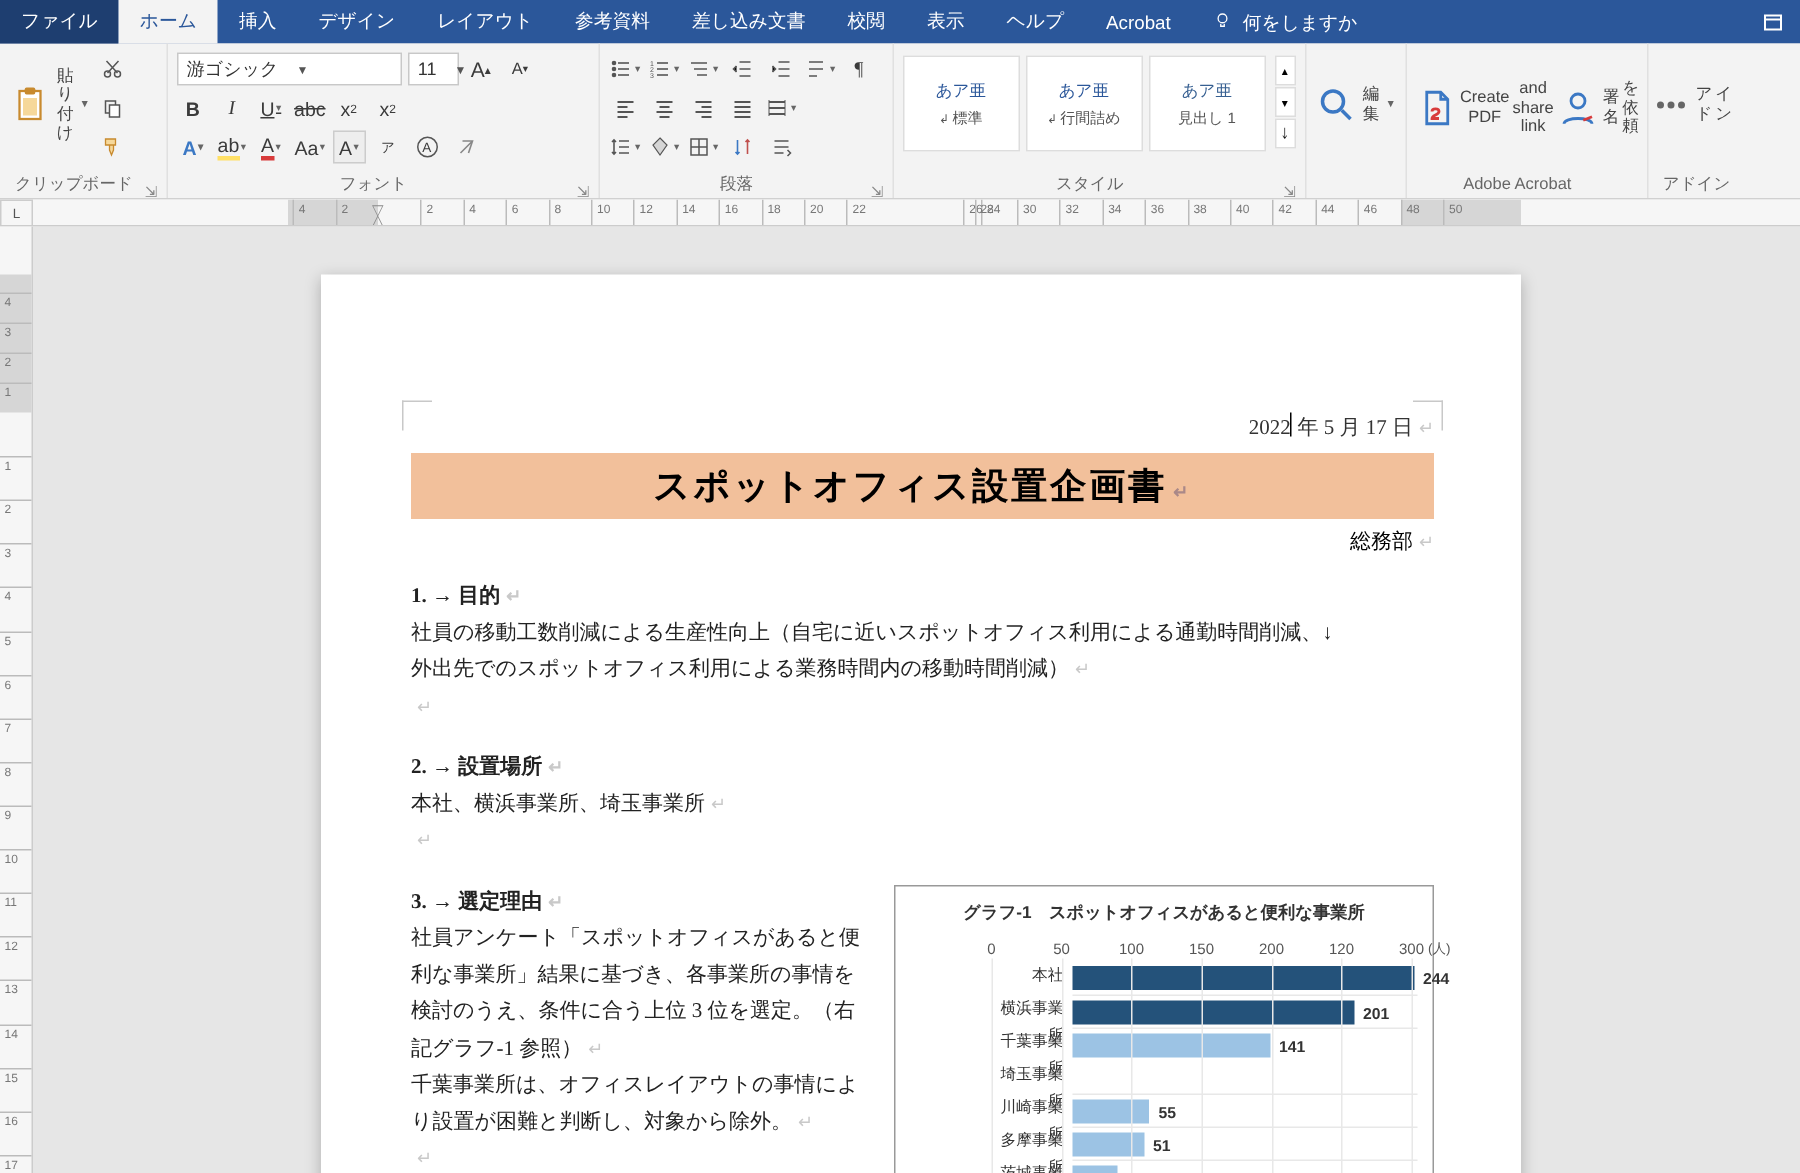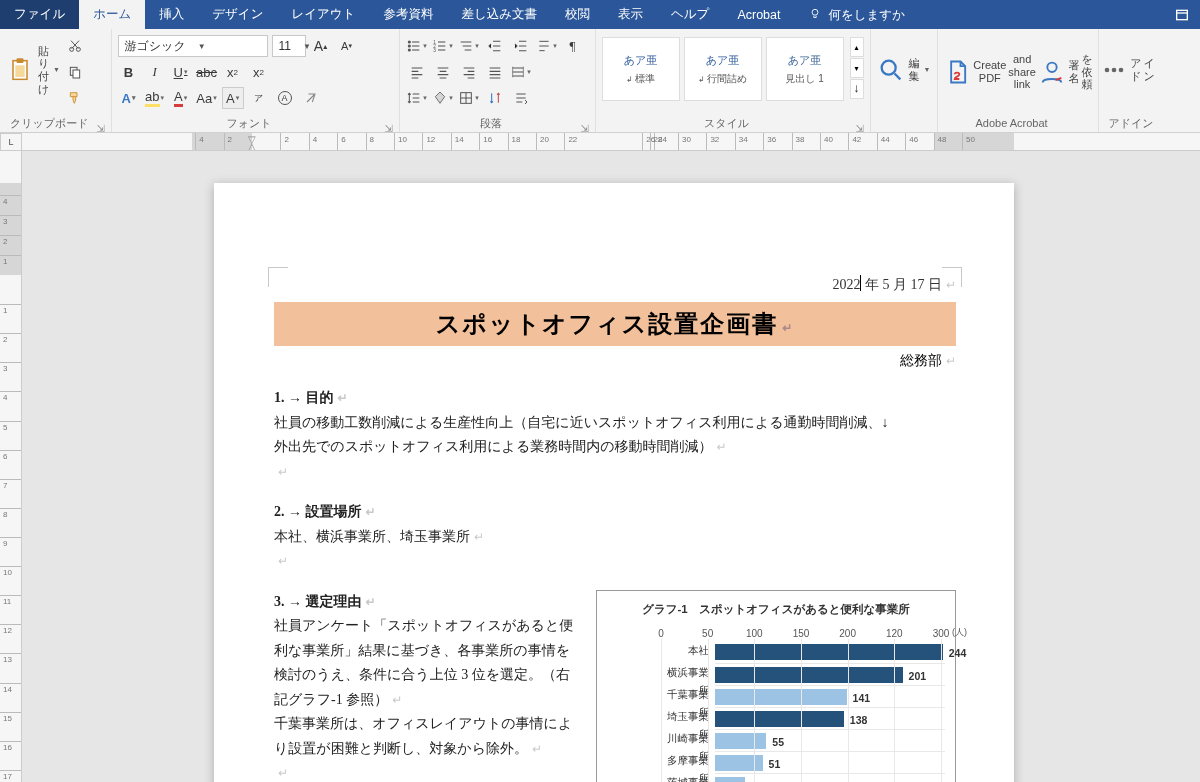--- a/index.html
+++ b/index.html
@@ -623,24 +623,20 @@
                 </div>
                 <div class="barrow">
                   <div class="cat">千葉事業所</div>
                   <div class="track">
                     <div class="bar alt" style="width: 131.6px;"></div>
                     <span class="val" style="left: 137.6px;">141</span>
                   </div>
                 </div>
                 <div class="barrow">
                   <div class="cat">埼玉事業所</div>
-                  <div class="track">
-                    <div class="bar" style="width: 128.8px;"></div>
-                    <span class="val" style="left: 134.8px;">138</span>
-                  </div>
                 </div>
                 <div class="barrow">
                   <div class="cat">川崎事業所</div>
                   <div class="track">
                     <div class="bar alt" style="width: 51.3333px;"></div>
                     <span class="val" style="left: 57.3333px;">55</span>
                   </div>
                 </div>
                 <div class="barrow">
                   <div class="cat">多摩事業所</div>

